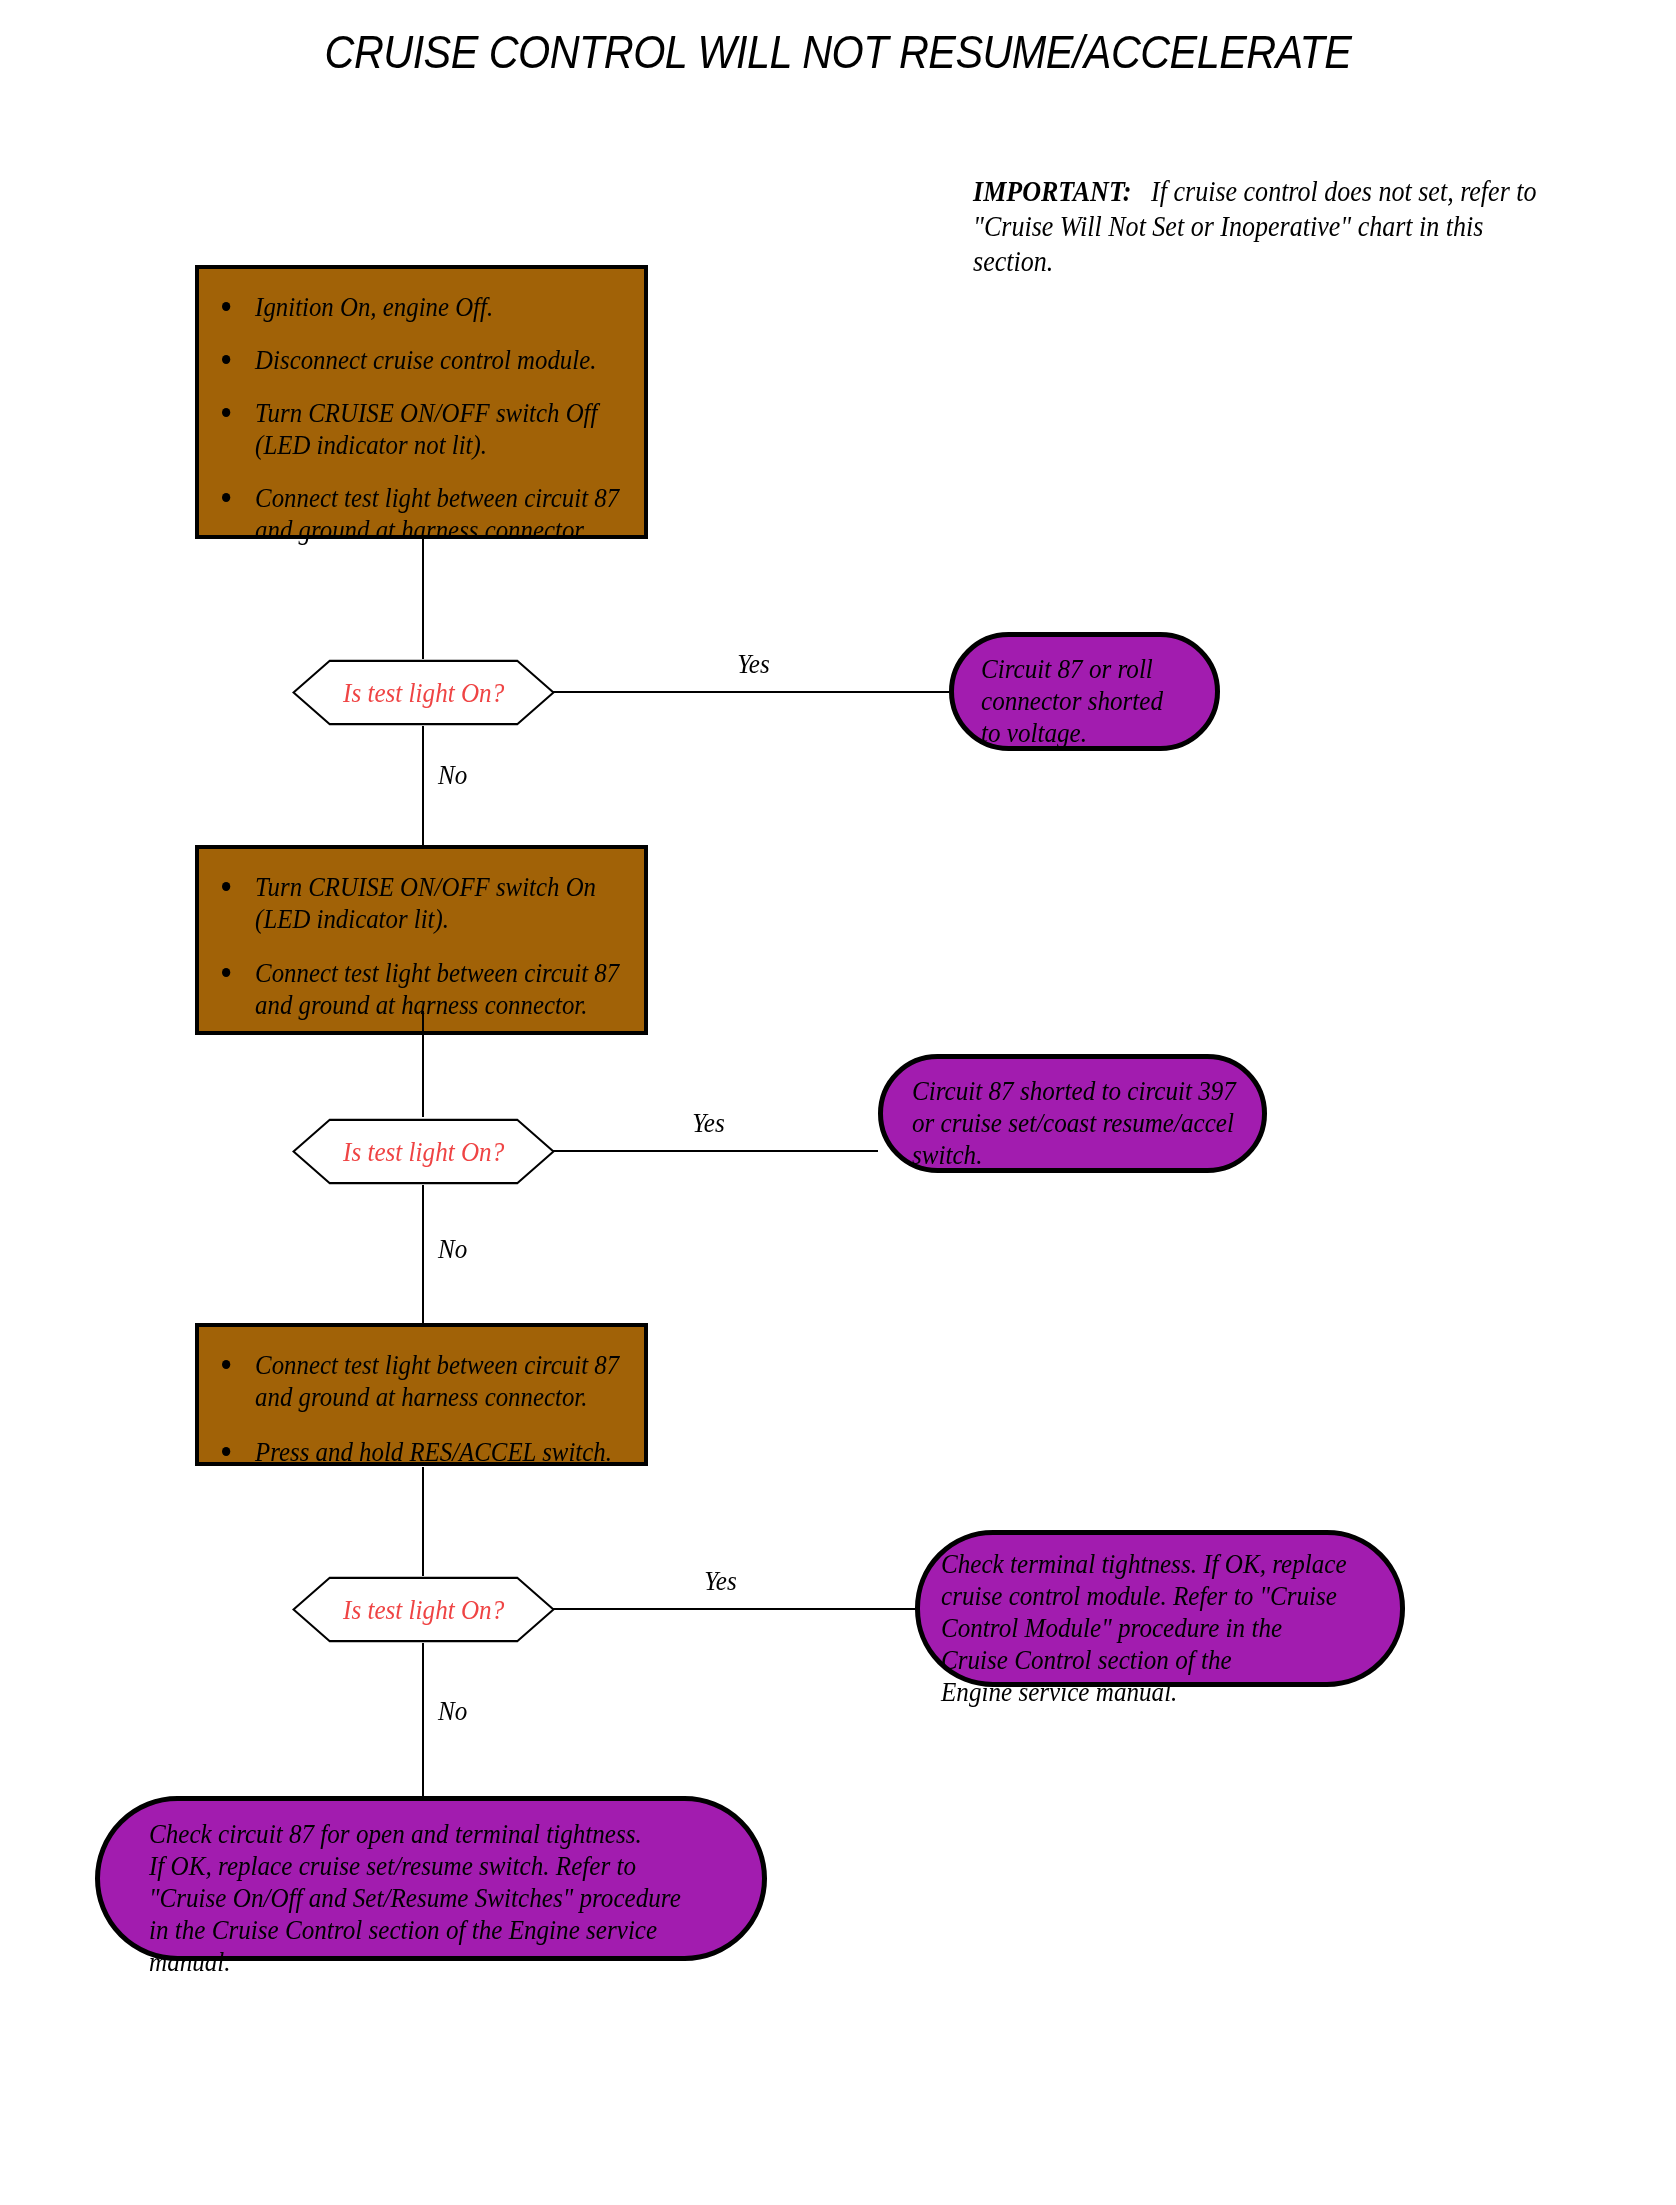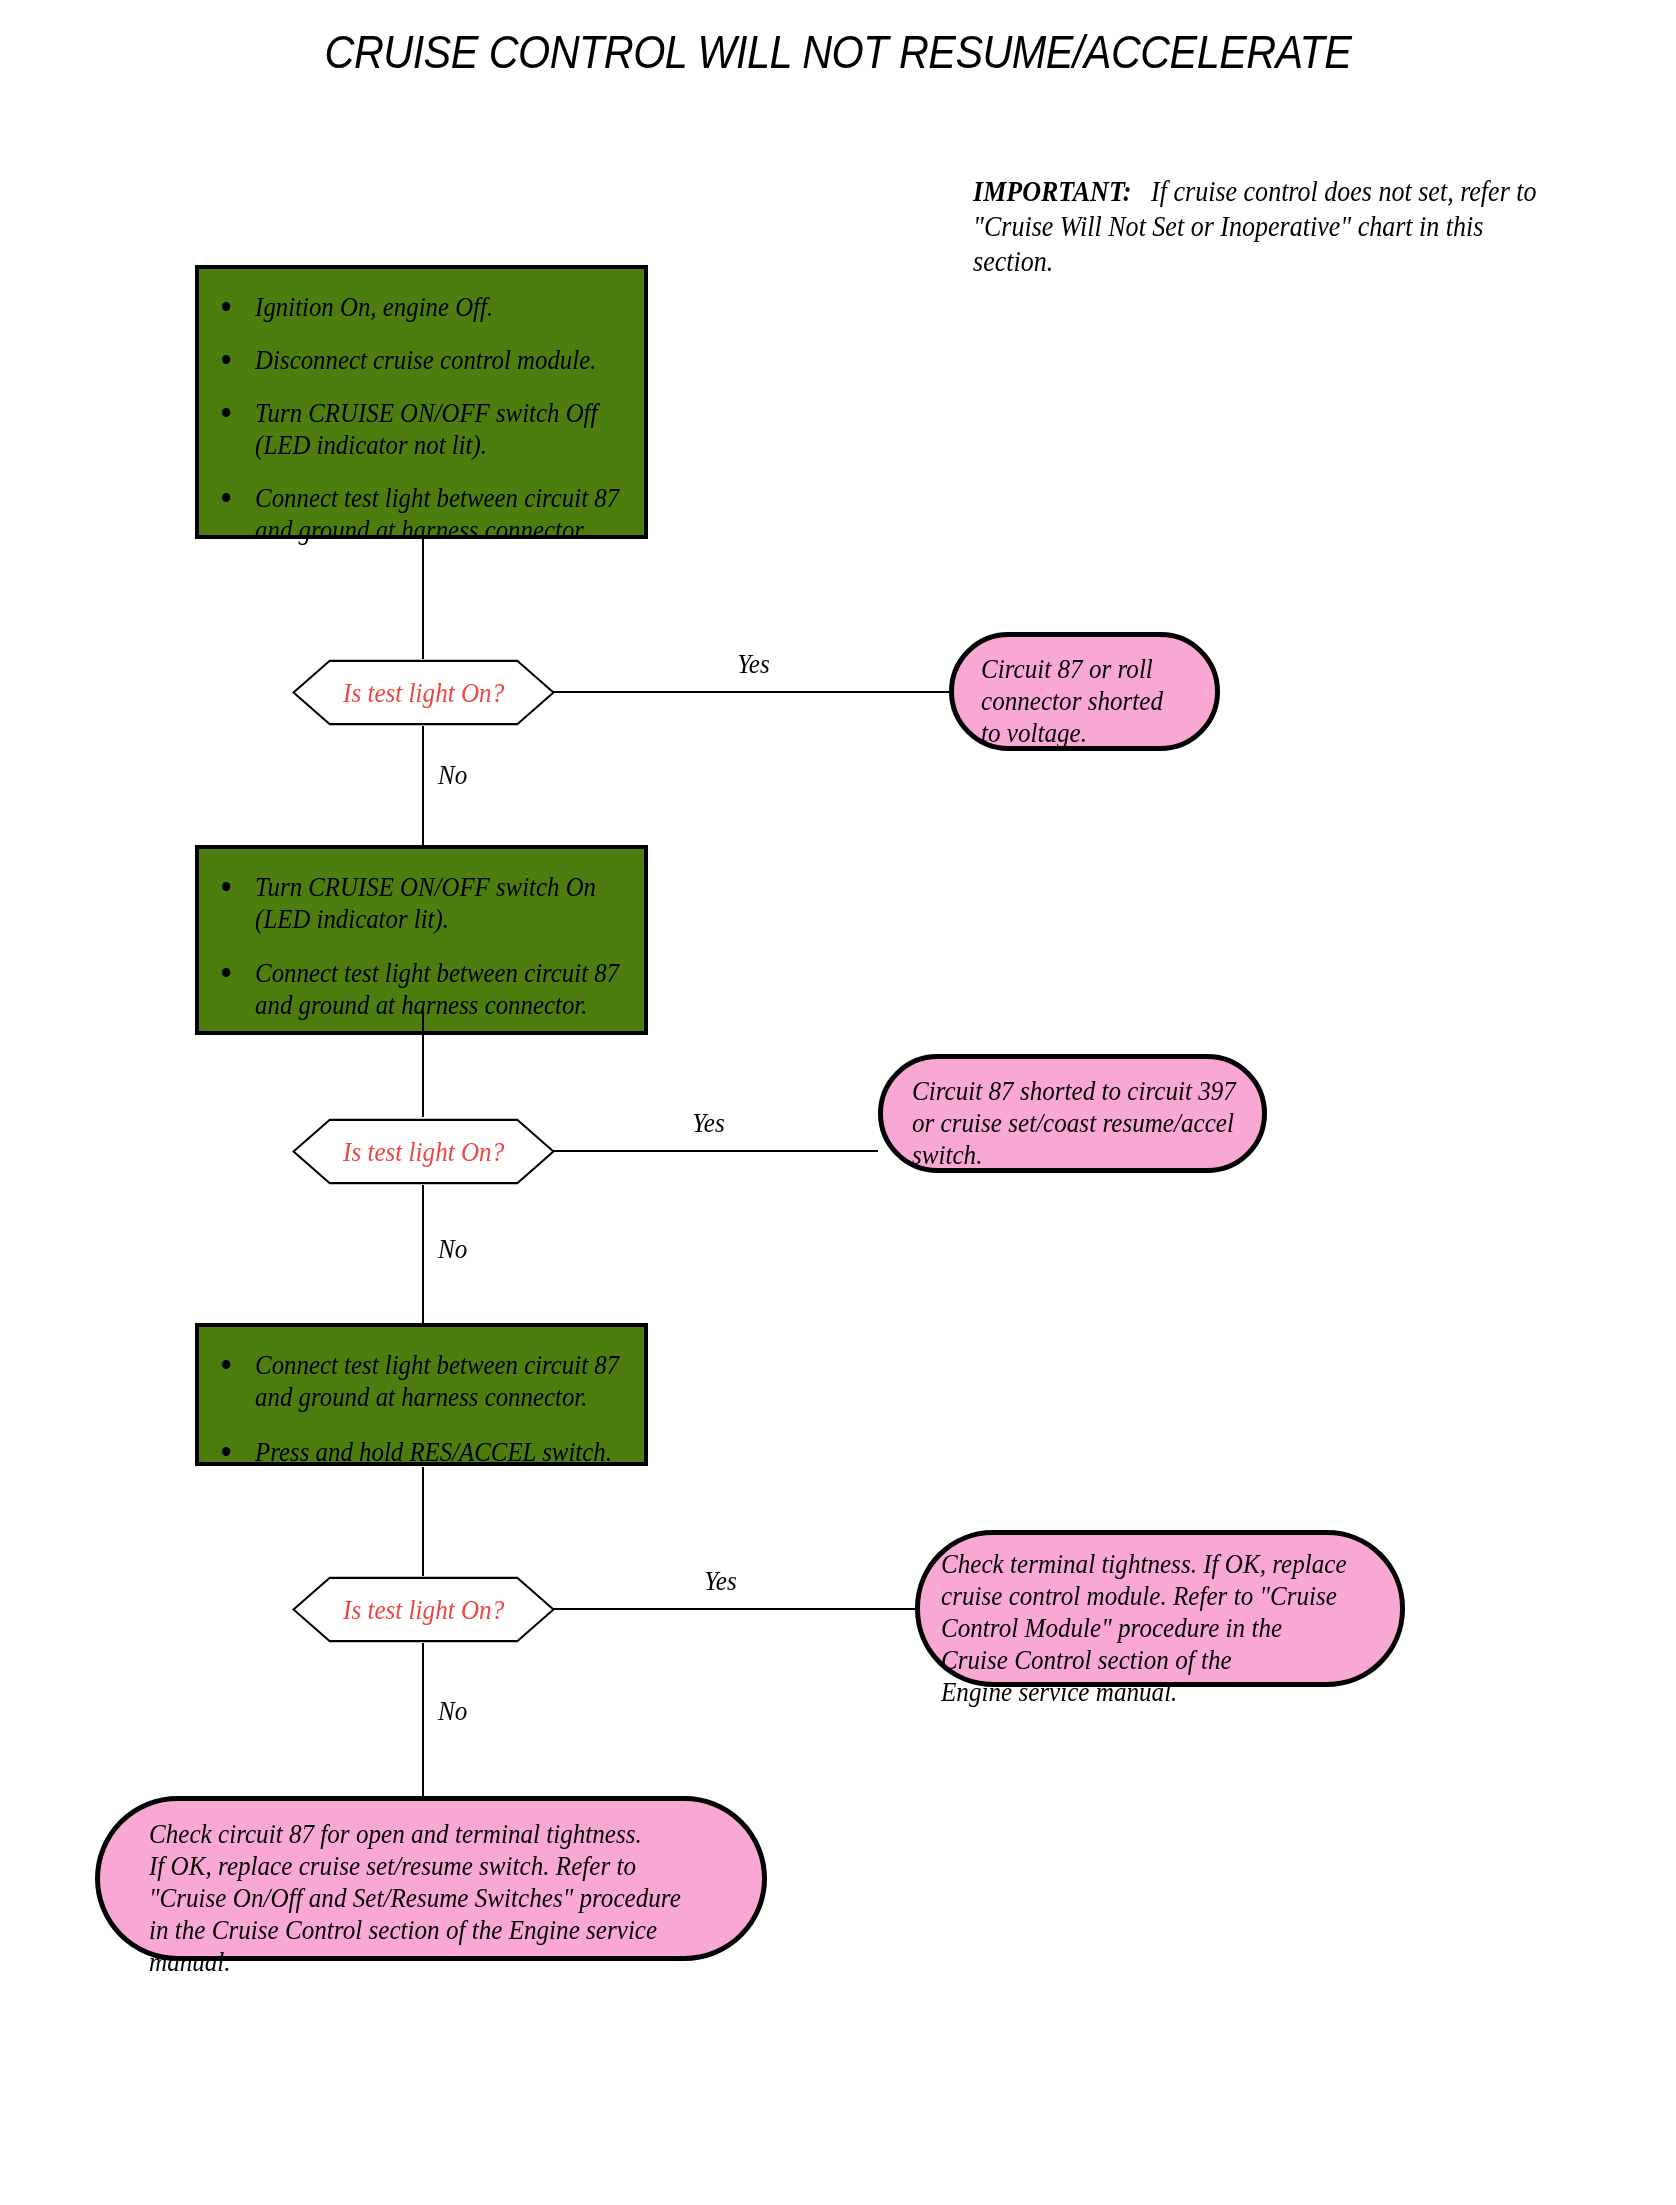--- a/index.html
+++ b/index.html
@@ -51,21 +51,21 @@
   }
   #important-note .lead {
     font-weight: bold;
   }
 
   
   .proc-box {
     position: absolute;
     box-sizing: border-box;
     border: 4.3px solid #000000;
-    background: #4d7c0f;
+    background: #a16207;
   }
   .bullet-list {
     position: absolute;
     left: 0; top: 0;
     width: 100%;
     padding: 0;
     margin: 0;
     list-style: none;
   }
   .bullet-item {
@@ -115,21 +115,21 @@
   }
   .hex .hex-label span {
     transform: scaleX(0.93);
   }
 
   
   .term {
     position: absolute;
     box-sizing: border-box;
     border: 5.5px solid #000000;
-    background: #f9a8d4;
+    background: #a21caf;
   }
   .term .term-txt {
     position: absolute;
     font-size: 27px;
     line-height: 32px;
     color: #000000;
     transform: scaleX(0.93);
     transform-origin: 0 0;
   }
 

